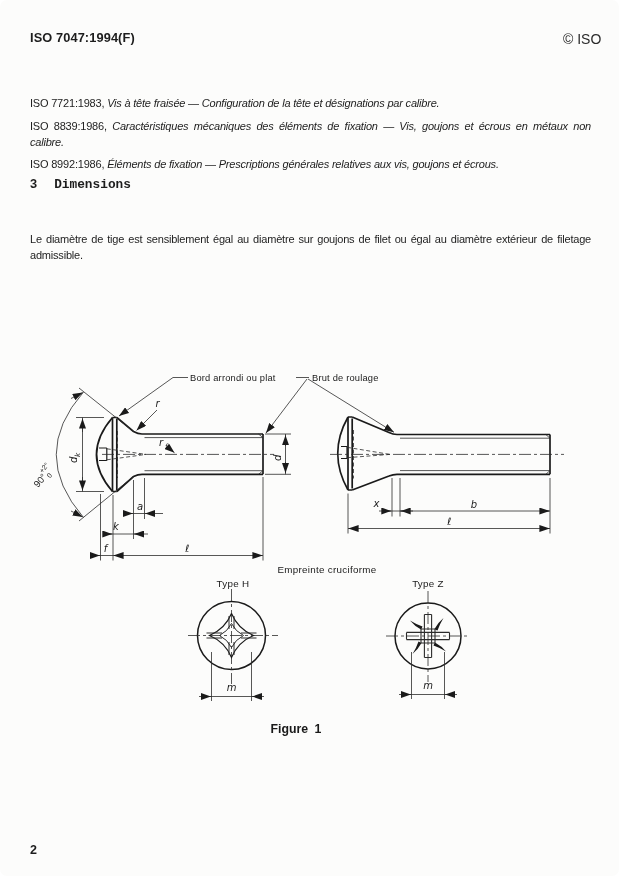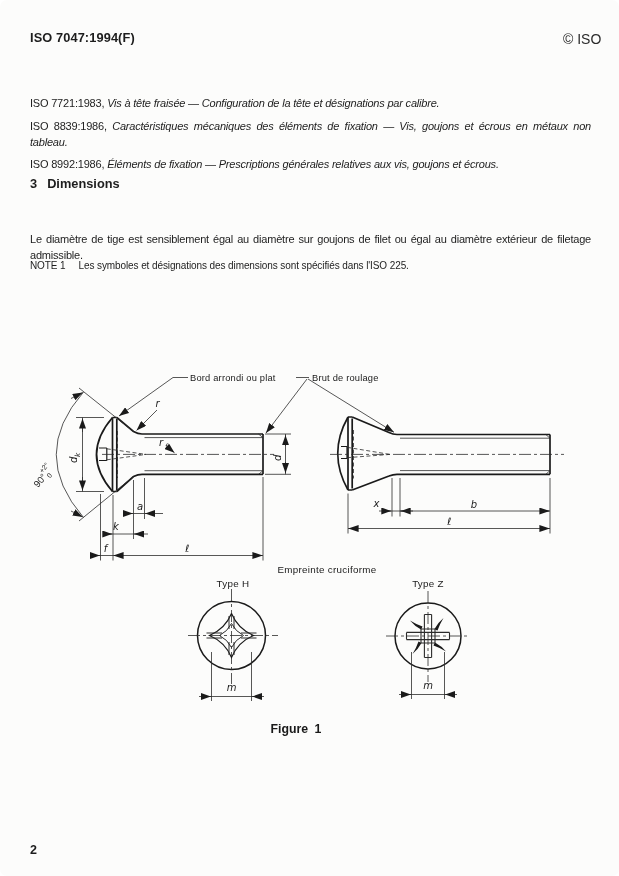--- a/index.html
+++ b/index.html
@@ -9,21 +9,21 @@
   .hdr-left{left:30px;top:30px;font-size:12.8px;font-weight:bold;letter-spacing:0.1px;}
   .hdr-right{left:533px;top:31px;font-size:14px;color:#2a2a2a;margin-left:30px;}
   .ref{left:30px;width:561px;font-size:11px;line-height:16.3px;letter-spacing:-0.2px;}
   .it{font-style:italic;}
   .jline{display:block;text-align:justify;text-align-last:justify;}
   .blk{display:block;}
   .ref1{top:84px;}
   .ref2{top:107px;}
   .ref3{top:145px;}
   .heading{left:30px;top:176px;font-size:12.8px;font-weight:bold;}
-  .heading .sp{margin-left:10px;}
+  .heading .sp{margin-left:17px;font-family:Liberation Mono, monospace;}
   .voir{top:197px;}
   .shank{top:220px;}
   .note{left:30px;top:260px;width:561px;font-size:10px;letter-spacing:-0.1px;}
   .note .sp{margin-left:13px;}
   .pagenum{left:30px;top:843px;font-size:12.5px;font-weight:bold;}
   svg.fig{position:absolute;left:0;top:0;width:619px;height:876px;}
   svg text{font-family:"Liberation Sans",sans-serif;fill:#1a1a1a;}
   .callout{font-size:9.3px;letter-spacing:0.2px;}
   .figlbl{font-size:9.8px;letter-spacing:0.3px;}
   .dimtxt{font-style:italic;font-size:10px;font-family:"DejaVu Sans",sans-serif;}
@@ -42,34 +42,33 @@
 
 <div class="page">
 
   <div class="abs hdr-left">ISO 7047:1994(F)</div>
   <div class="abs hdr-right">© ISO</div>
 
   <p class="abs ref ref1"><span>ISO 7721:1983,</span> <span class="it">Vis à tête fraisée — Configuration de la tête et désignations par calibre.</span></p>
 
   <p class="abs ref ref2">
       <span class="jline"><span>ISO 8839:1986,</span> <span class="it">Caractéristiques mécaniques des éléments de fixation — Vis, goujons et écrous en métaux non</span></span>
-      <span class="it blk">tableau.</span>
+      <span class="it blk">calibre.</span>
     </p>
 
   <p class="abs ref ref3"><span>ISO 8992:1986,</span> <span class="it">Éléments de fixation — Prescriptions générales relatives aux vis, goujons et écrous.</span></p>
 
   <div class="abs heading"><span>3</span><span class="sp">Dimensions</span></div>
 
 
   <p class="abs ref shank">
       <span class="jline">Le diamètre de tige est sensiblement égal au diamètre sur goujons de filet ou égal au diamètre extérieur de filetage</span>
       <span class="blk">admissible.</span>
     </p>
 
-  <div class="abs note"><span>NOTE 1</span><span class="sp">Les symboles et désignations des dimensions sont spécifiés dans l'ISO 225.</span></div>
 
   <svg class="fig" viewBox="0 0 619 876">
     <defs>
       <marker id="arr" viewBox="0 0 10 7" refX="10" refY="3.5" markerWidth="10" markerHeight="7" markerUnits="userSpaceOnUse" orient="auto">
         <path d="M0,0 L10,3.5 L0,7 Z" fill="#1a1a1a"></path>
       </marker>
       <path id="zdart" d="M434.5,629 Q438,622.5 443.5,618 Q439.5,624.5 437.5,630.5 Q436,630 434.5,629 Z" fill="#1a1a1a"></path>
     </defs>
 
     <g>

